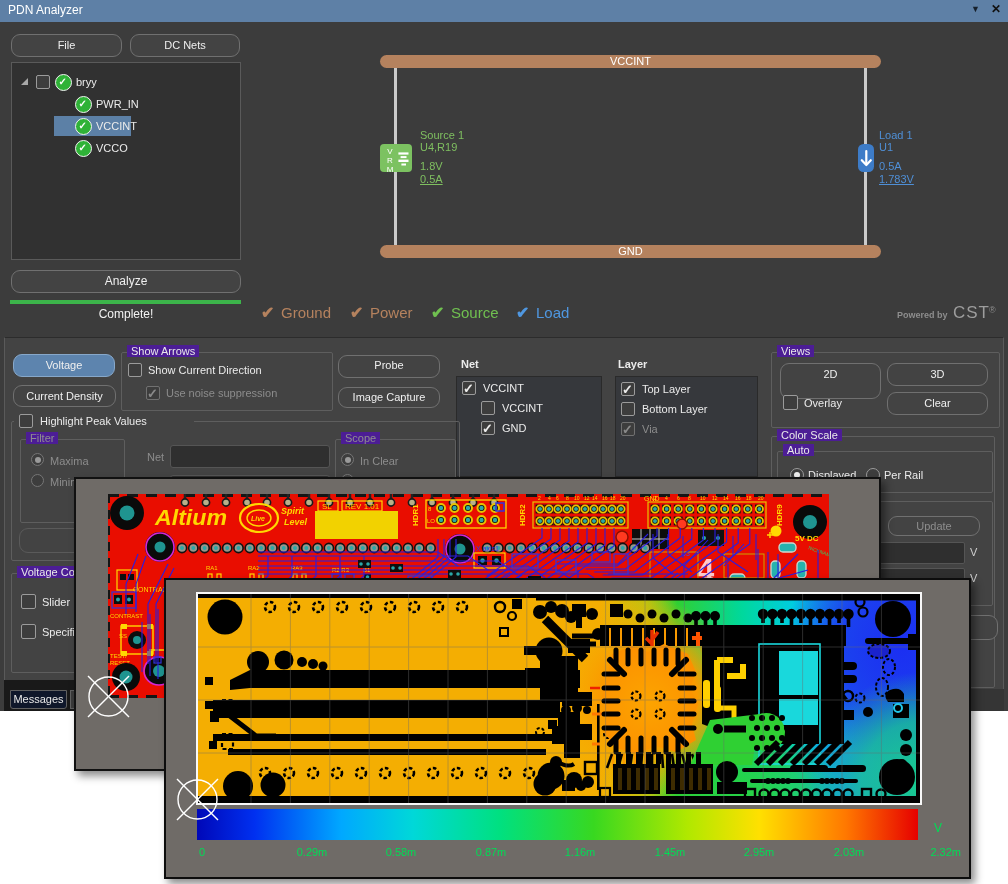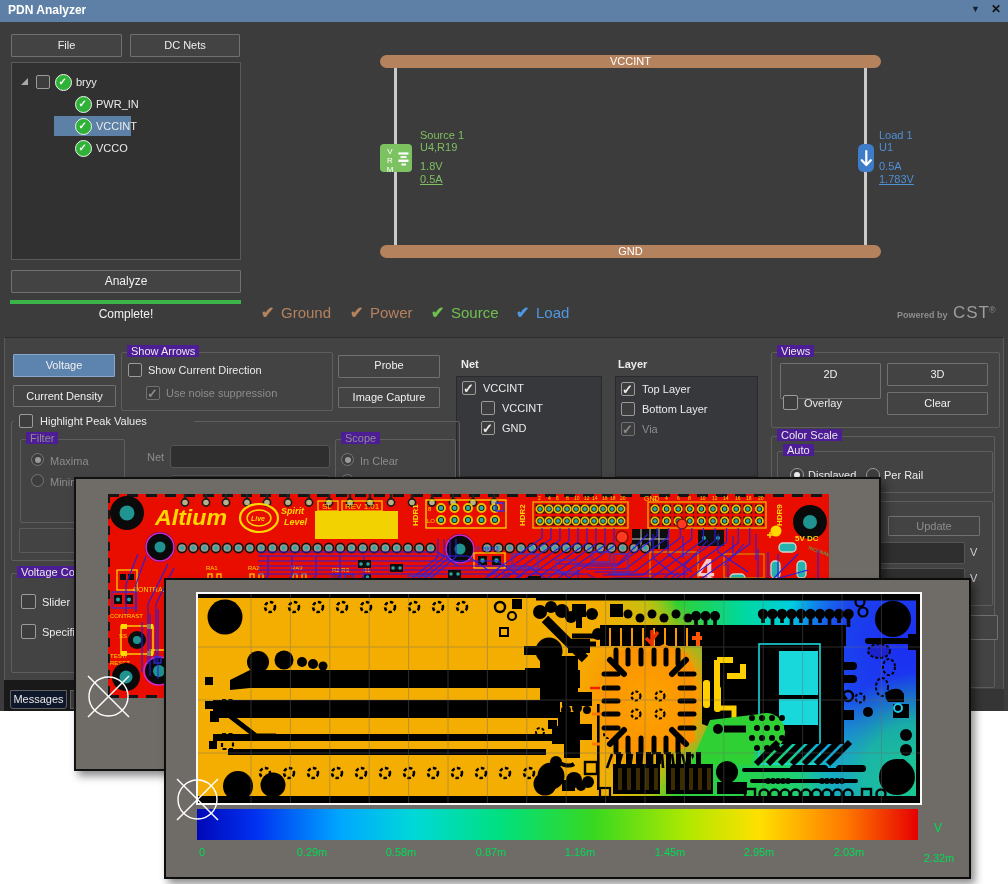--- a/index.html
+++ b/index.html
@@ -1,17 +1,17 @@
 <!DOCTYPE html>
 <html><head><meta charset="utf-8">
 <style>
 html,body{margin:0;padding:0}
 body{width:1008px;height:884px;background:#ffffff;font-family:"Liberation Sans",sans-serif;position:relative;overflow:hidden}
 .abs{position:absolute}
-.btn{position:absolute;box-sizing:border-box;background:#434343;border:1px solid #707070;border-radius:1px;color:#efefef;font-size:11px;text-align:center}
+.btn{position:absolute;box-sizing:border-box;background:#434343;border:1px solid #707070;border-radius:9px;color:#efefef;font-size:11px;text-align:center}
 .grp{position:absolute;box-sizing:border-box;border:1px solid #5e5e5e;border-radius:2px}
 .grp>span{position:absolute;top:-8px;left:5px;background:#4c1d95;padding:0 4px;font-size:11px;color:#e9e9e9;white-space:nowrap}
 .grp.dis>span{color:#8f8f8f}
 .lb{position:absolute;font-size:11px;color:#ebebeb;white-space:nowrap}
 .lb.dis{color:#8c8c8c}
 .cb{position:absolute;box-sizing:border-box;width:14px;height:14px;background:#3d3d3d;border:1px solid #9b9b9b;border-radius:2px}
 .cb.ck:after{content:"\2713";position:absolute;left:0px;top:-1px;font-size:13px;font-weight:bold;color:#ececec}
 .cb.dis{border-color:#717171}
 .cb.gck:after{content:"\2713";position:absolute;left:0px;top:-1px;font-size:13px;font-weight:bold;color:#8a8a8a}
 .rd{position:absolute;box-sizing:border-box;width:14px;height:14px;background:#3d3d3d;border:1px solid #9b9b9b;border-radius:50%}
@@ -19,21 +19,21 @@
 .rd.sel:after{content:"";position:absolute;left:3px;top:3px;width:6px;height:6px;border-radius:50%;background:#ededed}
 .rd.dis.sel:after{background:#9a9a9a}
 .gc{position:absolute;width:15px;height:15px;border-radius:50%;background:#2fb237;border:1px solid #f2f2f2}
 .gc:after{content:"\2713";position:absolute;left:2.5px;top:0.5px;font-size:10px;font-weight:bold;color:#fff}
 </style></head>
 <body>
 
 <div id="app" class="abs" style="left:0;top:0;width:1008px;height:711px;background:#3c3c3c;overflow:hidden">
 
   <div class="abs" style="left:0;top:0;width:1008px;height:22px;background:#5e80a6"></div>
-  <div class="abs" style="left:8px;top:3px;font-size:12px;font-weight:bold;color:#fff">PDN Analyzer</div>
+  <div class="abs" style="left:8px;top:3px;font-size:12px;font-weight:normal;color:#fff">PDN Analyzer</div>
   <div class="abs" style="left:971px;top:4px;font-size:9px;color:#16202c">▼</div>
   <div class="abs" style="left:991px;top:2px;font-size:12px;font-weight:bold;color:#111">✕</div>
 
   <div class="btn" style="left:11px;top:34px;width:111px;height:23px;line-height:21px">File</div>
   <div class="btn" style="left:130px;top:34px;width:110px;height:23px;line-height:21px">DC Nets</div>
 
   <div class="abs" style="left:11px;top:62px;width:230px;height:198px;background:#313131;border:1px solid #5a5a5a;box-sizing:border-box"></div>
   <svg class="abs" style="left:20px;top:77px" width="9" height="9">
       <polygon points="8,1 8,8 1,8" fill="#a8a8a8"></polygon>
     </svg>
@@ -1056,21 +1056,21 @@
     </svg>
   <div class="abs" style="left:31px;top:229px;width:721px;height:31px;background:linear-gradient(to right,#0008b8 0%,#0030f0 8%,#00a8ff 20%,#00d8d8 30%,#00e080 42%,#38d820 55%,#b0e800 68%,#ffe000 78%,#ff7800 90%,#e60000 100%)"></div>
   <div class="abs" style="left:33px;top:266px;font-size:11px;color:#00dd55">0</div>
   <div class="abs" style="left:124px;top:266px;width:44px;text-align:center;font-size:11px;color:#00dd55">0.29m</div>
   <div class="abs" style="left:213px;top:266px;width:44px;text-align:center;font-size:11px;color:#00dd55">0.58m</div>
   <div class="abs" style="left:303px;top:266px;width:44px;text-align:center;font-size:11px;color:#00dd55">0.87m</div>
   <div class="abs" style="left:392px;top:266px;width:44px;text-align:center;font-size:11px;color:#00dd55">1.16m</div>
   <div class="abs" style="left:482px;top:266px;width:44px;text-align:center;font-size:11px;color:#00dd55">1.45m</div>
   <div class="abs" style="left:571px;top:266px;width:44px;text-align:center;font-size:11px;color:#00dd55">2.95m</div>
   <div class="abs" style="left:661px;top:266px;width:44px;text-align:center;font-size:11px;color:#00dd55">2.03m</div>
-  <div class="abs" style="left:751px;top:272px;width:44px;text-align:center;font-size:11px;color:#00dd55">2.32m</div>
+  <div class="abs" style="left:751px;top:266px;width:44px;text-align:right;font-size:11px;color:#00dd55">2.32m</div>
   <div class="abs" style="left:768px;top:241px;font-size:12px;color:#00dd55">V</div>
 </div>
 
 <svg class="abs" style="left:85px;top:673px;z-index:40" width="47" height="47" viewBox="0 0 47 47">
   <circle cx="23.5" cy="23.5" r="19.5" fill="none" stroke="#fff" stroke-width="1.4"></circle>
   <line x1="3" y1="3" x2="44" y2="44" stroke="#fff" stroke-width="1.4"></line>
   <line x1="44" y1="3" x2="3" y2="44" stroke="#fff" stroke-width="1.4"></line>
 </svg>
 <svg class="abs" style="left:174px;top:776px;z-index:40" width="47" height="47" viewBox="0 0 47 47">
   <circle cx="23.5" cy="23.5" r="19.5" fill="none" stroke="#fff" stroke-width="1.4"></circle>

